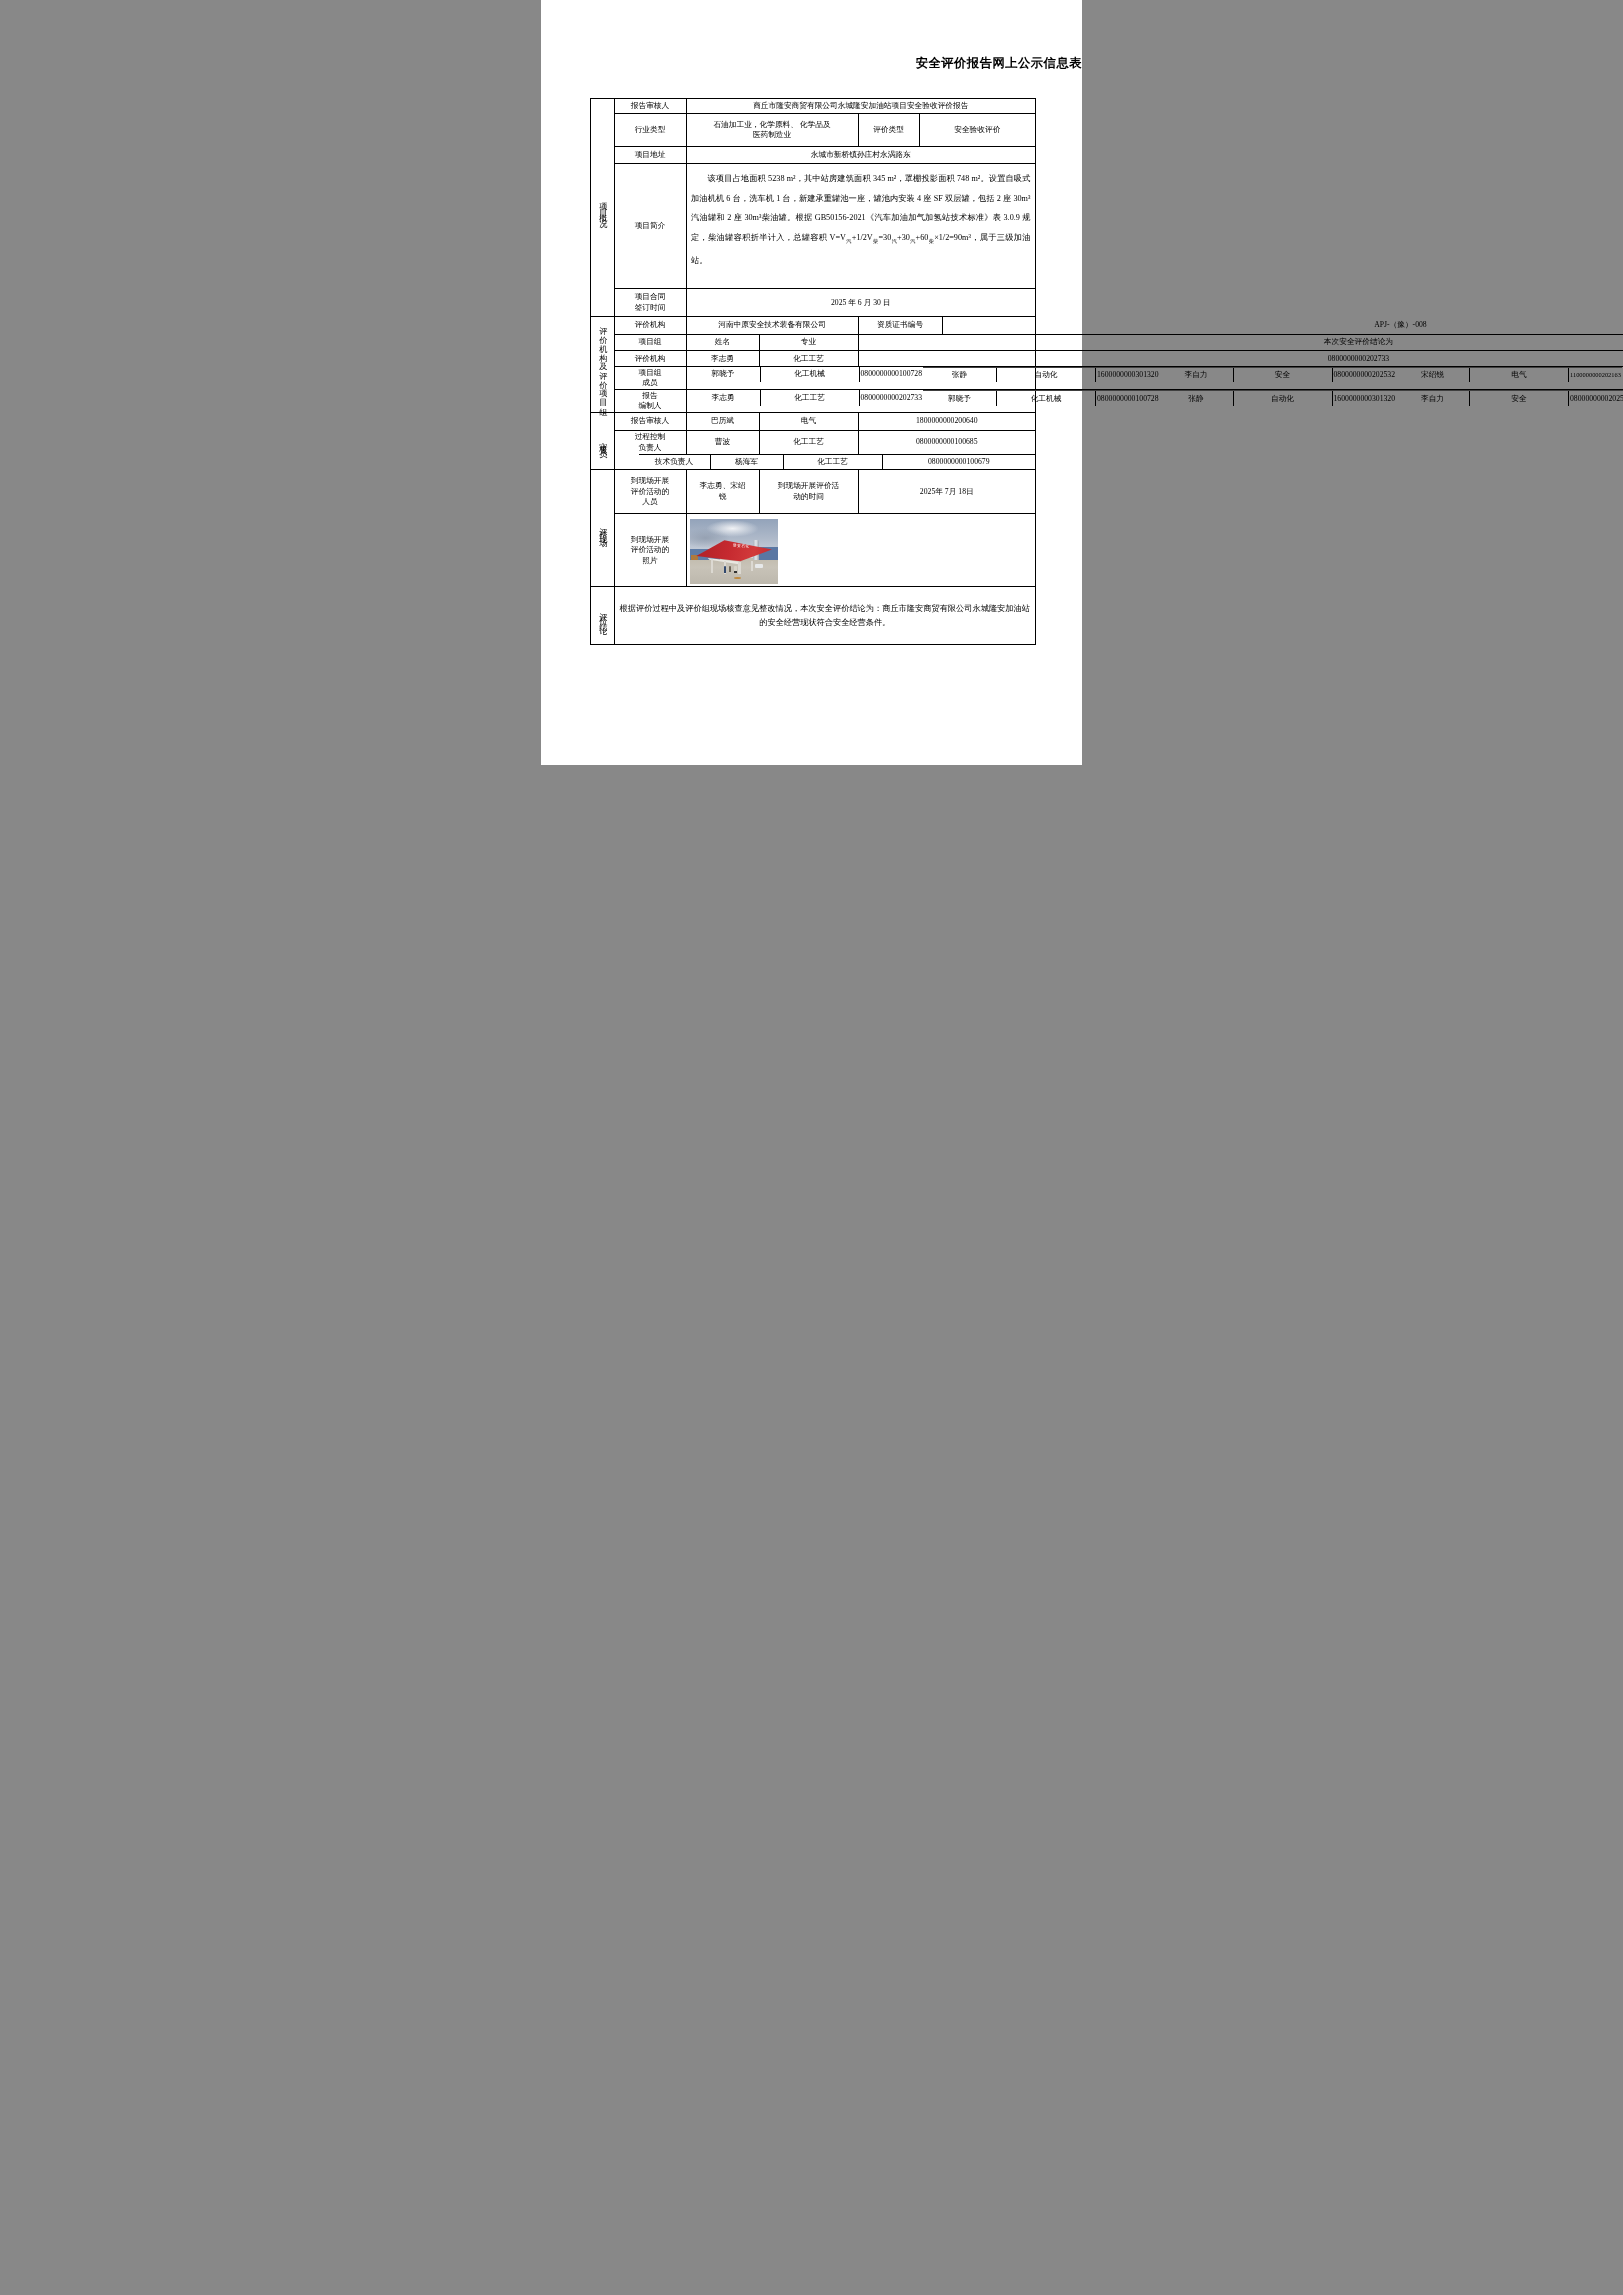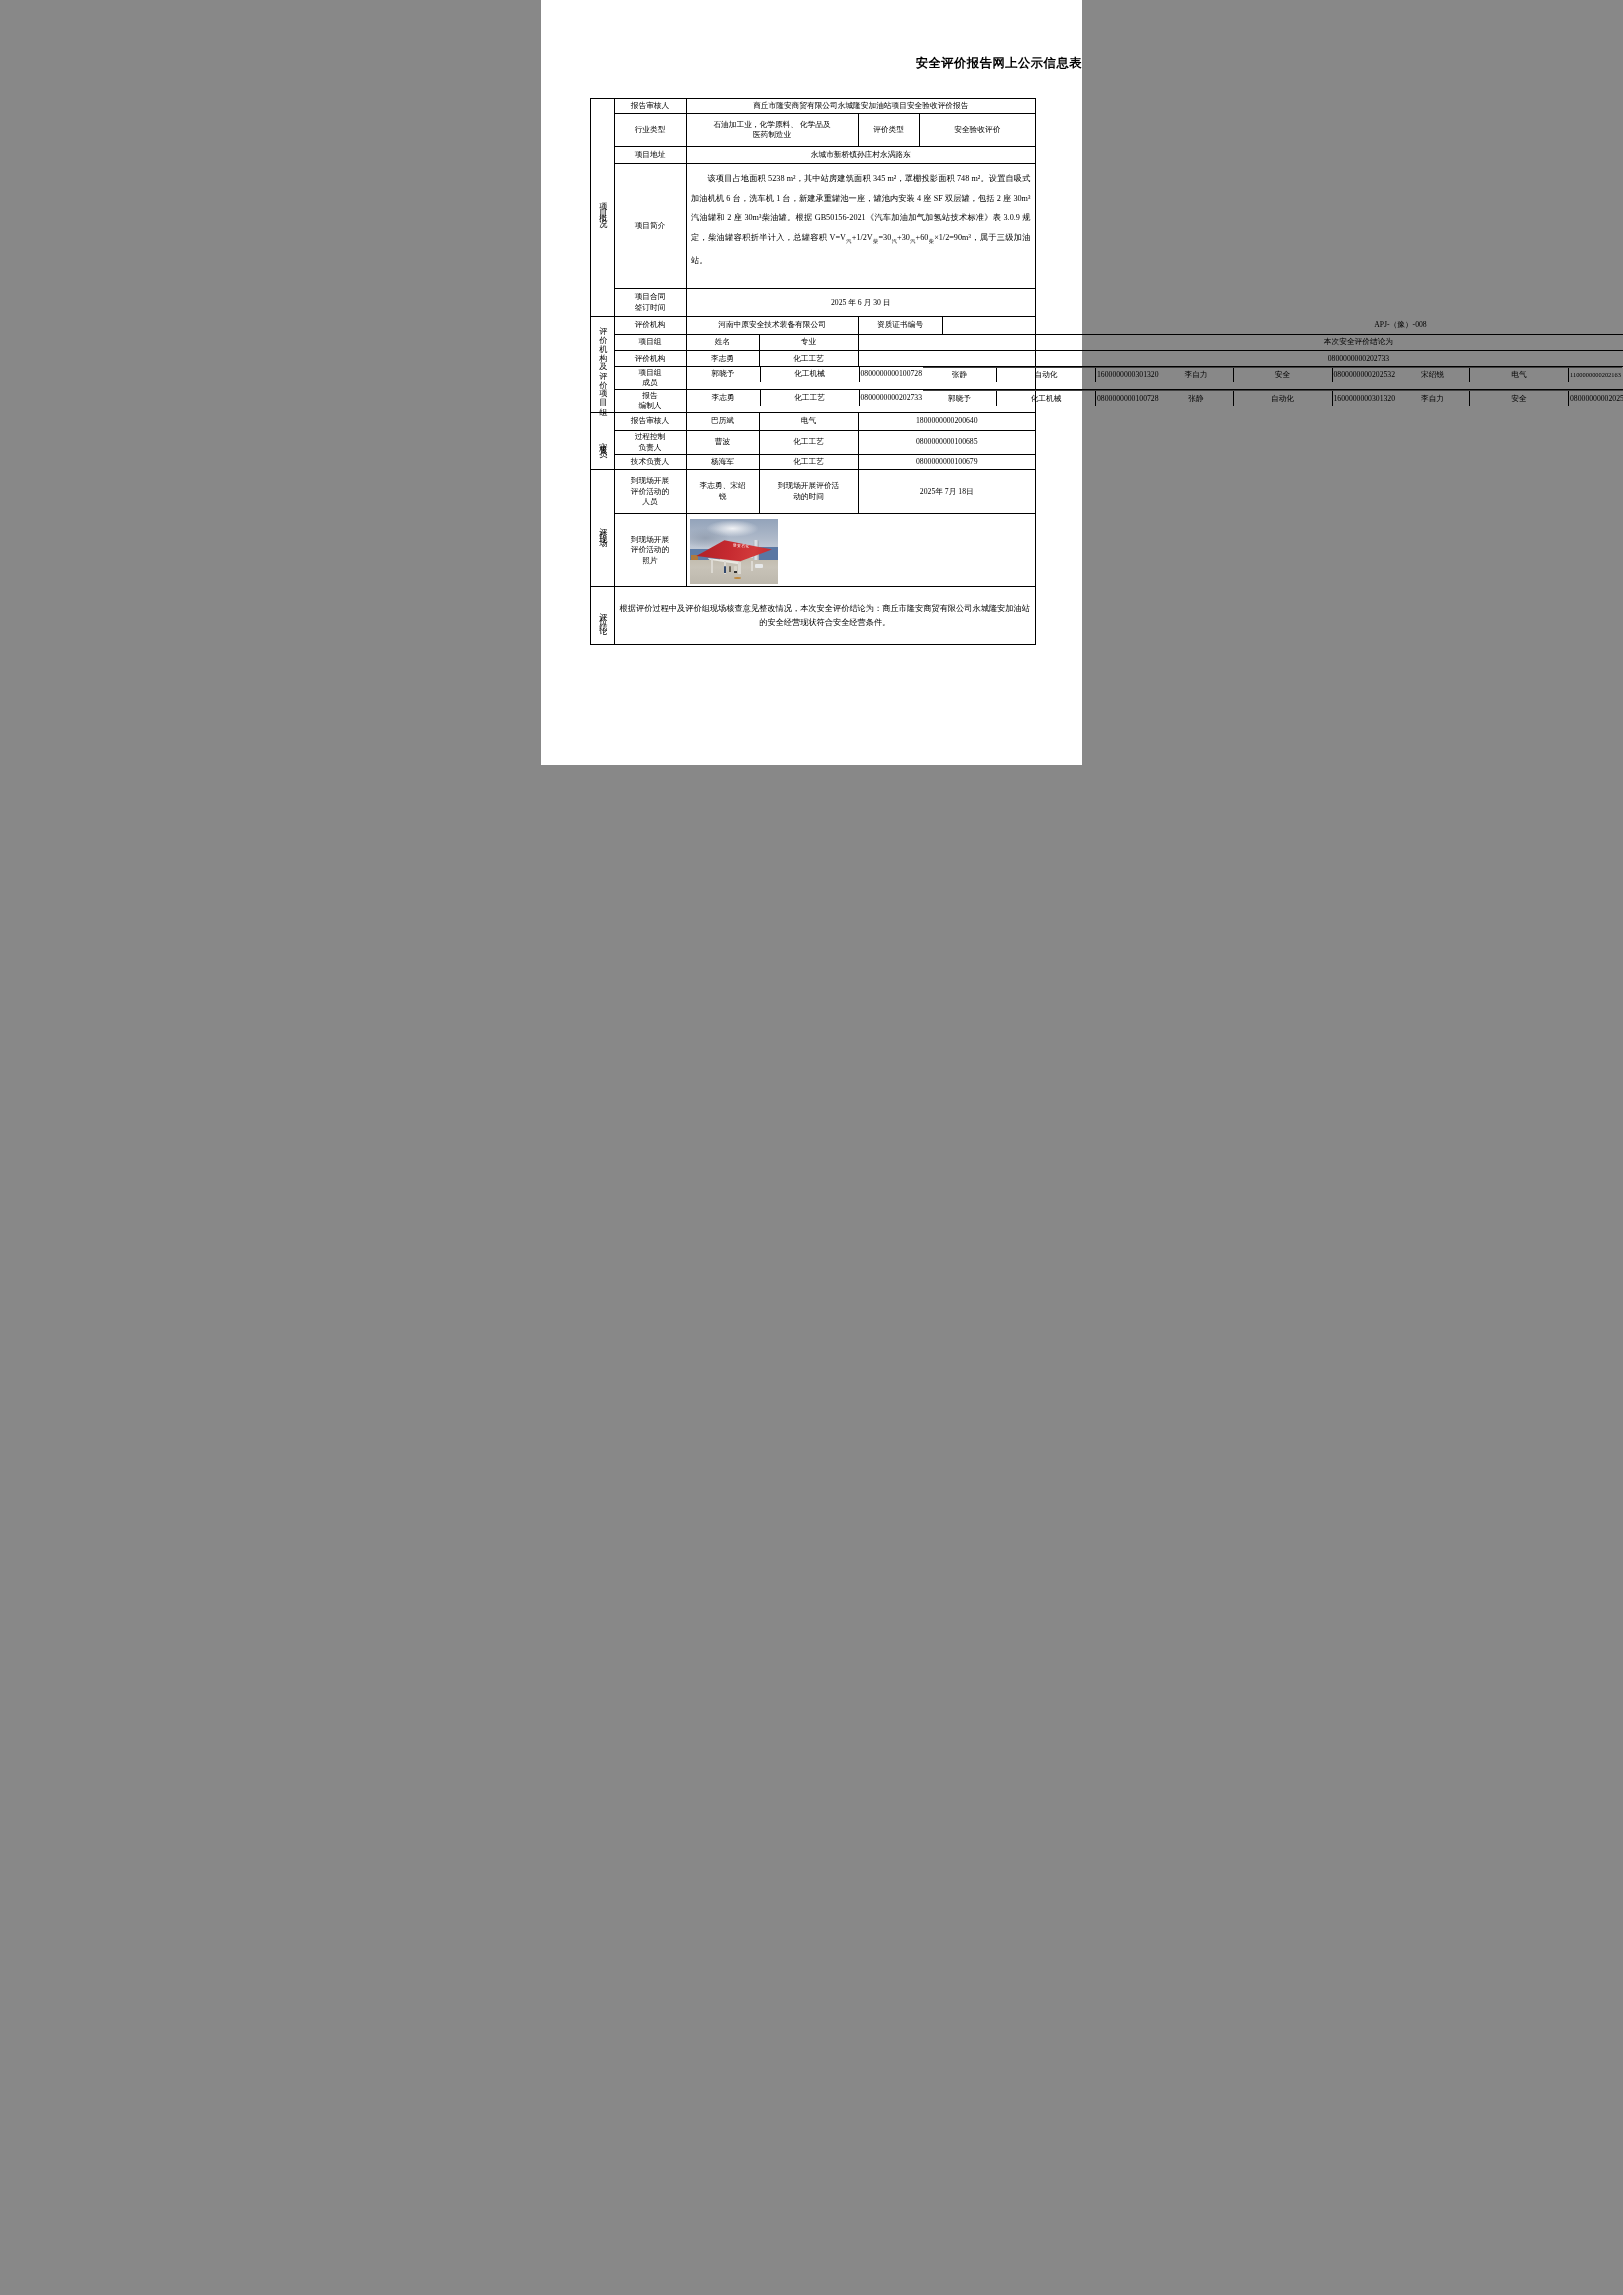--- a/index.html
+++ b/index.html
@@ -55,21 +55,21 @@
   .w-d{flex:0 0 99px;}
   .w-cd{flex:0 0 172px;}
   .w-l2{flex:0 0 61px;}
   .w-lq{flex:0 0 84px;}
   .flex1{flex:1;}
   .pre{white-space:pre-line;}
   .h-r1{height:14.3px;} .h-r2{height:33px;} .h-r3{height:17px;}
   .h-r4{height:125px;} .h-r5{height:28px;}
   .h-r6{height:16.4px;} .h-r7{height:16.4px;} .h-r8{height:16.4px;}
   .h-m{height:14.3px;} .h-a{height:16px;}
-  .h-r19{height:17px;} .h-r20{height:24px;} .h-r21{height:15.3px;}
+  .h-r19{height:17px;} .h-r20{height:24px;} .h-r21{height:15.3px;margin-left:24px;}
   .h-r22{height:43px;} .h-r23{height:73px;} .h-r24{height:57px;}
   .summarycell{display:block;padding:5.1px 4.6px 3.1px 4.6px;}
   .sumtext{
     margin:0;font-size:8.2px;line-height:19.4px;
     text-indent:2em;text-align:justify;
   }
   .sumtext sub{font-size:5.1px;}
   .conclusioncell{display:flex;align-items:center;padding:0 5.1px;}
   .conctext{
     margin:0;font-size:8.2px;line-height:14px;width:100%;

